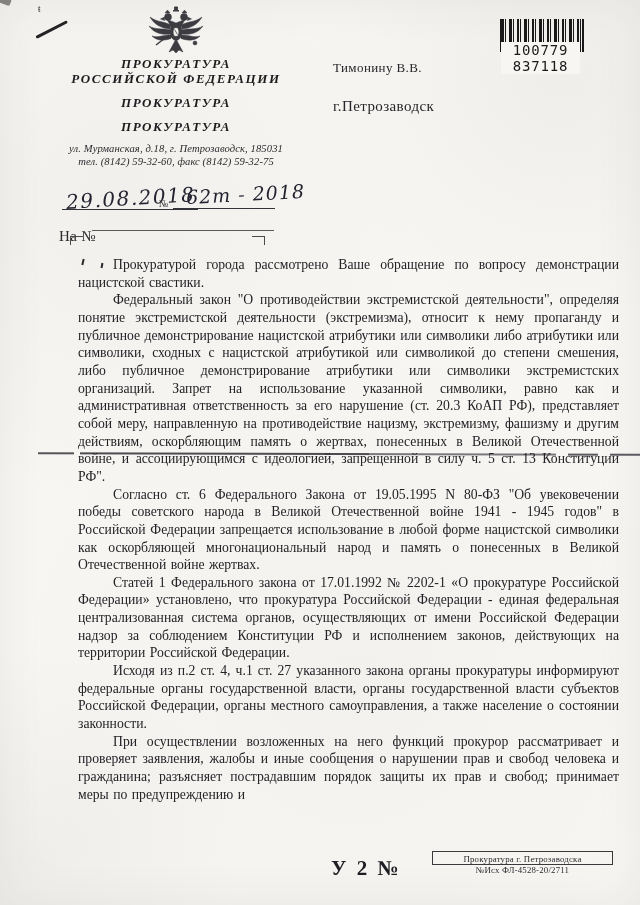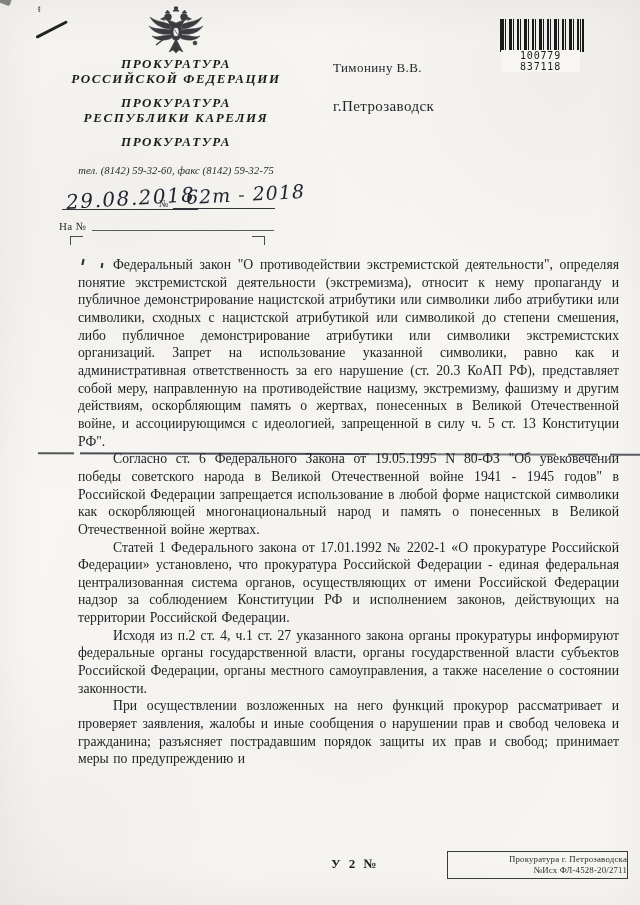--- a/index.html
+++ b/index.html
@@ -25,51 +25,51 @@
   
   .recipient-name{left:333px;top:60px;font-size:13px;letter-spacing:0.4px;}
   .recipient-city{left:333px;top:98px;font-size:15px;letter-spacing:0.4px;}
   
   .barcode{left:500px;top:19px;width:80px;height:33px;
     background:
       repeating-linear-gradient(90deg,#191919 0 2px,transparent 2px 3px,#191919 3px 4px,transparent 4px 7px,#191919 7px 10px,transparent 10px 11px,#191919 11px 12px,transparent 12px 15px);
     border-left:2px solid #191919;border-right:2px solid #191919;
   }
   .barcode-digits{left:501px;top:42px;width:79px;background:#f7f6f3;
-    font-family:"DejaVu Sans Mono",monospace;font-size:10px;letter-spacing:0.8px;
-    text-align:center;color:#1a1a1a;padding:0;margin-top:8px;}
+    font-family:"DejaVu Sans Mono",monospace;font-size:14px;letter-spacing:0.8px;
+    text-align:center;color:#1a1a1a;padding:0;}
   
   .hand{font-family:"DejaVu Serif",serif;font-style:italic;color:#232330;}
   .hand-date{left:66px;top:186px;font-size:20px;transform:rotate(-3.5deg);letter-spacing:1.5px;}
   .hand-number{left:186px;top:183px;font-size:19px;transform:rotate(-3deg);letter-spacing:1px;}
   .ref-line1{left:62px;top:209px;width:136px;border-bottom:1.6px solid #33333a;}
   .ref-line2{left:173px;top:208px;width:102px;border-bottom:1.6px solid #33333a;}
   .num-sign{left:159px;top:198px;font-size:10px;color:#2c2c2e;}
-  .na-num{left:59px;top:220px;font-size:11px;color:#2c2c2e;letter-spacing:0.3px;}
+  .na-num{left:59px;top:228px;font-size:15px;color:#2c2c2e;letter-spacing:0.3px;}
   .na-line{left:92px;top:230px;width:182px;border-bottom:1.1px solid #5a5a5c;}
   .corner-l{left:70px;top:236px;width:12px;height:8px;border-left:1.6px solid #4a4a4c;border-top:1.6px solid #4a4a4c;}
   .corner-r{left:252px;top:236px;width:12px;height:8px;border-right:1.6px solid #4a4a4c;border-top:1.6px solid #4a4a4c;}
   
   .pen-stroke{left:36px;top:36px;width:35px;height:2.6px;background:#232325;border-radius:2px;transform:rotate(-27deg);transform-origin:left center;}
   .tiny-mark{left:38px;top:4px;font-size:9px;color:#333;transform:scaleY(1.1);}
   .corner-smudge{left:-3px;top:-3px;width:14px;height:7px;background:#3c3c3c;transform:rotate(20deg);opacity:0.6;border-radius:2px;}
   .fold-line{left:38px;top:453px;width:602px;height:1.6px;
     background:linear-gradient(90deg,#55555a 0 6%,transparent 6% 7%,#4c4c52 7% 55%,rgba(80,80,86,.75) 55% 86%,transparent 86% 88%,#5a5a60 88% 93%,transparent 93% 95%,#5a5a60 95% 100%);
     transform:rotate(0.15deg);}
   .pen-tick1{left:82px;top:259px;width:2px;height:6px;background:#2a2a2e;transform:rotate(14deg);}
   .pen-tick2{left:101px;top:263px;width:2px;height:5px;background:#2a2a2e;transform:rotate(10deg);}
   
   .body-text{left:78px;top:256px;width:541px;}
   .para{margin:0;font-size:13.7px;line-height:17.65px;text-align:justify;text-indent:35px;
     color:#232327;word-spacing:1px;}
   
-  .stamp-series{left:331px;top:856px;font-size:13px;font-weight:bold;letter-spacing:2.5px;color:#1f1f23;}
+  .stamp-series{left:331px;top:856px;font-size:21px;font-weight:bold;letter-spacing:2.5px;color:#1f1f23;}
   .stamp-number{left:387px;top:849px;font-size:21px;font-weight:600;letter-spacing:6.5px;color:#1d1d21;}
-  .stamp-box{left:447px;top:851px;width:181px;height:28px;border:1.2px solid #3a3a3e;
-    text-align:right;padding-top:2px;box-sizing:border-box;}
+  .stamp-box{left:432px;top:851px;width:181px;height:14px;border:1.2px solid #3a3a3e;
+    text-align:center;padding-top:2px;box-sizing:border-box;}
   .stamp-box-line{font-size:8.8px;line-height:10.5px;color:#2b2b2f;letter-spacing:0.2px;}
 </style>
 </head>
 <body>
 
 <div class="page">
 
   <div class="abs corner-smudge"></div>
   <div class="abs tiny-mark">ŧ</div>
   <div class="abs pen-stroke"></div>
@@ -113,45 +113,46 @@
     </svg>
   </div>
 
   <div class="abs letterhead">
     <div class="lh-group">
       <div class="lh-line">ПРОКУРАТУРА</div>
       <div class="lh-line">РОССИЙСКОЙ  ФЕДЕРАЦИИ</div>
     </div>
     <div class="lh-group">
       <div class="lh-line">ПРОКУРАТУРА</div>
-      <div class="lh-line">РЕСПУБЛИКИ КАРЕЛИЯ</div>
     </div>
     <div class="lh-group">
       <div class="lh-line">ПРОКУРАТУРА</div>
     </div>
-    <div class="lh-address" style="margin-top:16px;">тел. (8142) 59-32-60, факс (8142) 59-32-75</div>
+    <div class="lh-address">ул. Мурманская, д.18, г. Петрозаводск, 185031</div>
+    <div class="lh-address" style="margin-top:0;">тел. (8142) 59-32-60, факс (8142) 59-32-75</div>
   </div>
 
   <div class="abs recipient-name">Тимонину В.В.</div>
   <div class="abs recipient-city">г.Петрозаводск</div>
 
   <div class="abs barcode"></div>
   <div class="abs barcode-digits">100779 837118</div>
 
   <div class="abs hand hand-date">29.08.2018</div>
   <div class="abs num-sign">№</div>
   <div class="abs hand hand-number">62т - 2018</div>
   <div class="abs ref-line1"></div>
   <div class="abs ref-line2"></div>
   <div class="abs na-num">На №</div>
   <div class="abs na-line"></div>
   <div class="abs corner-l"></div>
   <div class="abs corner-r"></div>
 
   <div class="abs body-text">
+      <p class="para">Прокуратурой города рассмотрено Ваше обращение по вопросу демонстрации нацистской свастики.</p>
       <p class="para">Федеральный закон "О противодействии экстремистской деятельности", определяя понятие экстремистской деятельности (экстремизма), относит к нему пропаганду и публичное демонстрирование нацистской атрибутики или символики либо атрибутики или символики, сходных с нацистской атрибутикой или символикой до степени смешения, либо публичное демонстрирование атрибутики или символики экстремистских организаций. Запрет на использование указанной символики, равно как и административная ответственность за его нарушение (ст. 20.3 КоАП РФ), представляет собой меру, направленную на противодействие нацизму, экстремизму, фашизму и другим действиям, оскорбляющим память о жертвах, понесенных в Великой Отечественной войне, и ассоциирующимся с идеологией, запрещенной в силу ч. 5 ст. 13  Конституции РФ".</p>
       <p class="para">Согласно ст. 6 Федерального Закона от 19.05.1995 N 80-ФЗ "Об увековечении победы советского народа в Великой Отечественной войне 1941 - 1945 годов" в Российской Федерации запрещается использование в любой форме нацистской символики как оскорбляющей многонациональный народ и память о понесенных в Великой Отечественной войне жертвах.</p>
       <p class="para">Статей 1 Федерального закона от 17.01.1992  № 2202-1 «О прокуратуре Российской Федерации» установлено, что прокуратура Российской Федерации - единая федеральная централизованная система органов, осуществляющих от имени Российской Федерации надзор за соблюдением Конституции РФ и исполнением законов, действующих на территории Российской Федерации.</p>
       <p class="para">Исходя из п.2 ст. 4, ч.1 ст. 27  указанного закона органы прокуратуры информируют федеральные органы государственной власти, органы государственной власти субъектов Российской Федерации, органы местного самоуправления, а также население о состоянии законности.</p>
       <p class="para">При осуществлении возложенных на него функций прокурор рассматривает и проверяет заявления, жалобы и иные сообщения о нарушении прав и свобод человека и гражданина; разъясняет пострадавшим порядок защиты их прав и свобод; принимает меры по предупреждению и</p>
     </div>
 
   <div class="abs stamp-series">У 2 №</div>
   <div class="abs stamp-box">
     <div class="stamp-box-line">Прокуратура г. Петрозаводска</div>

